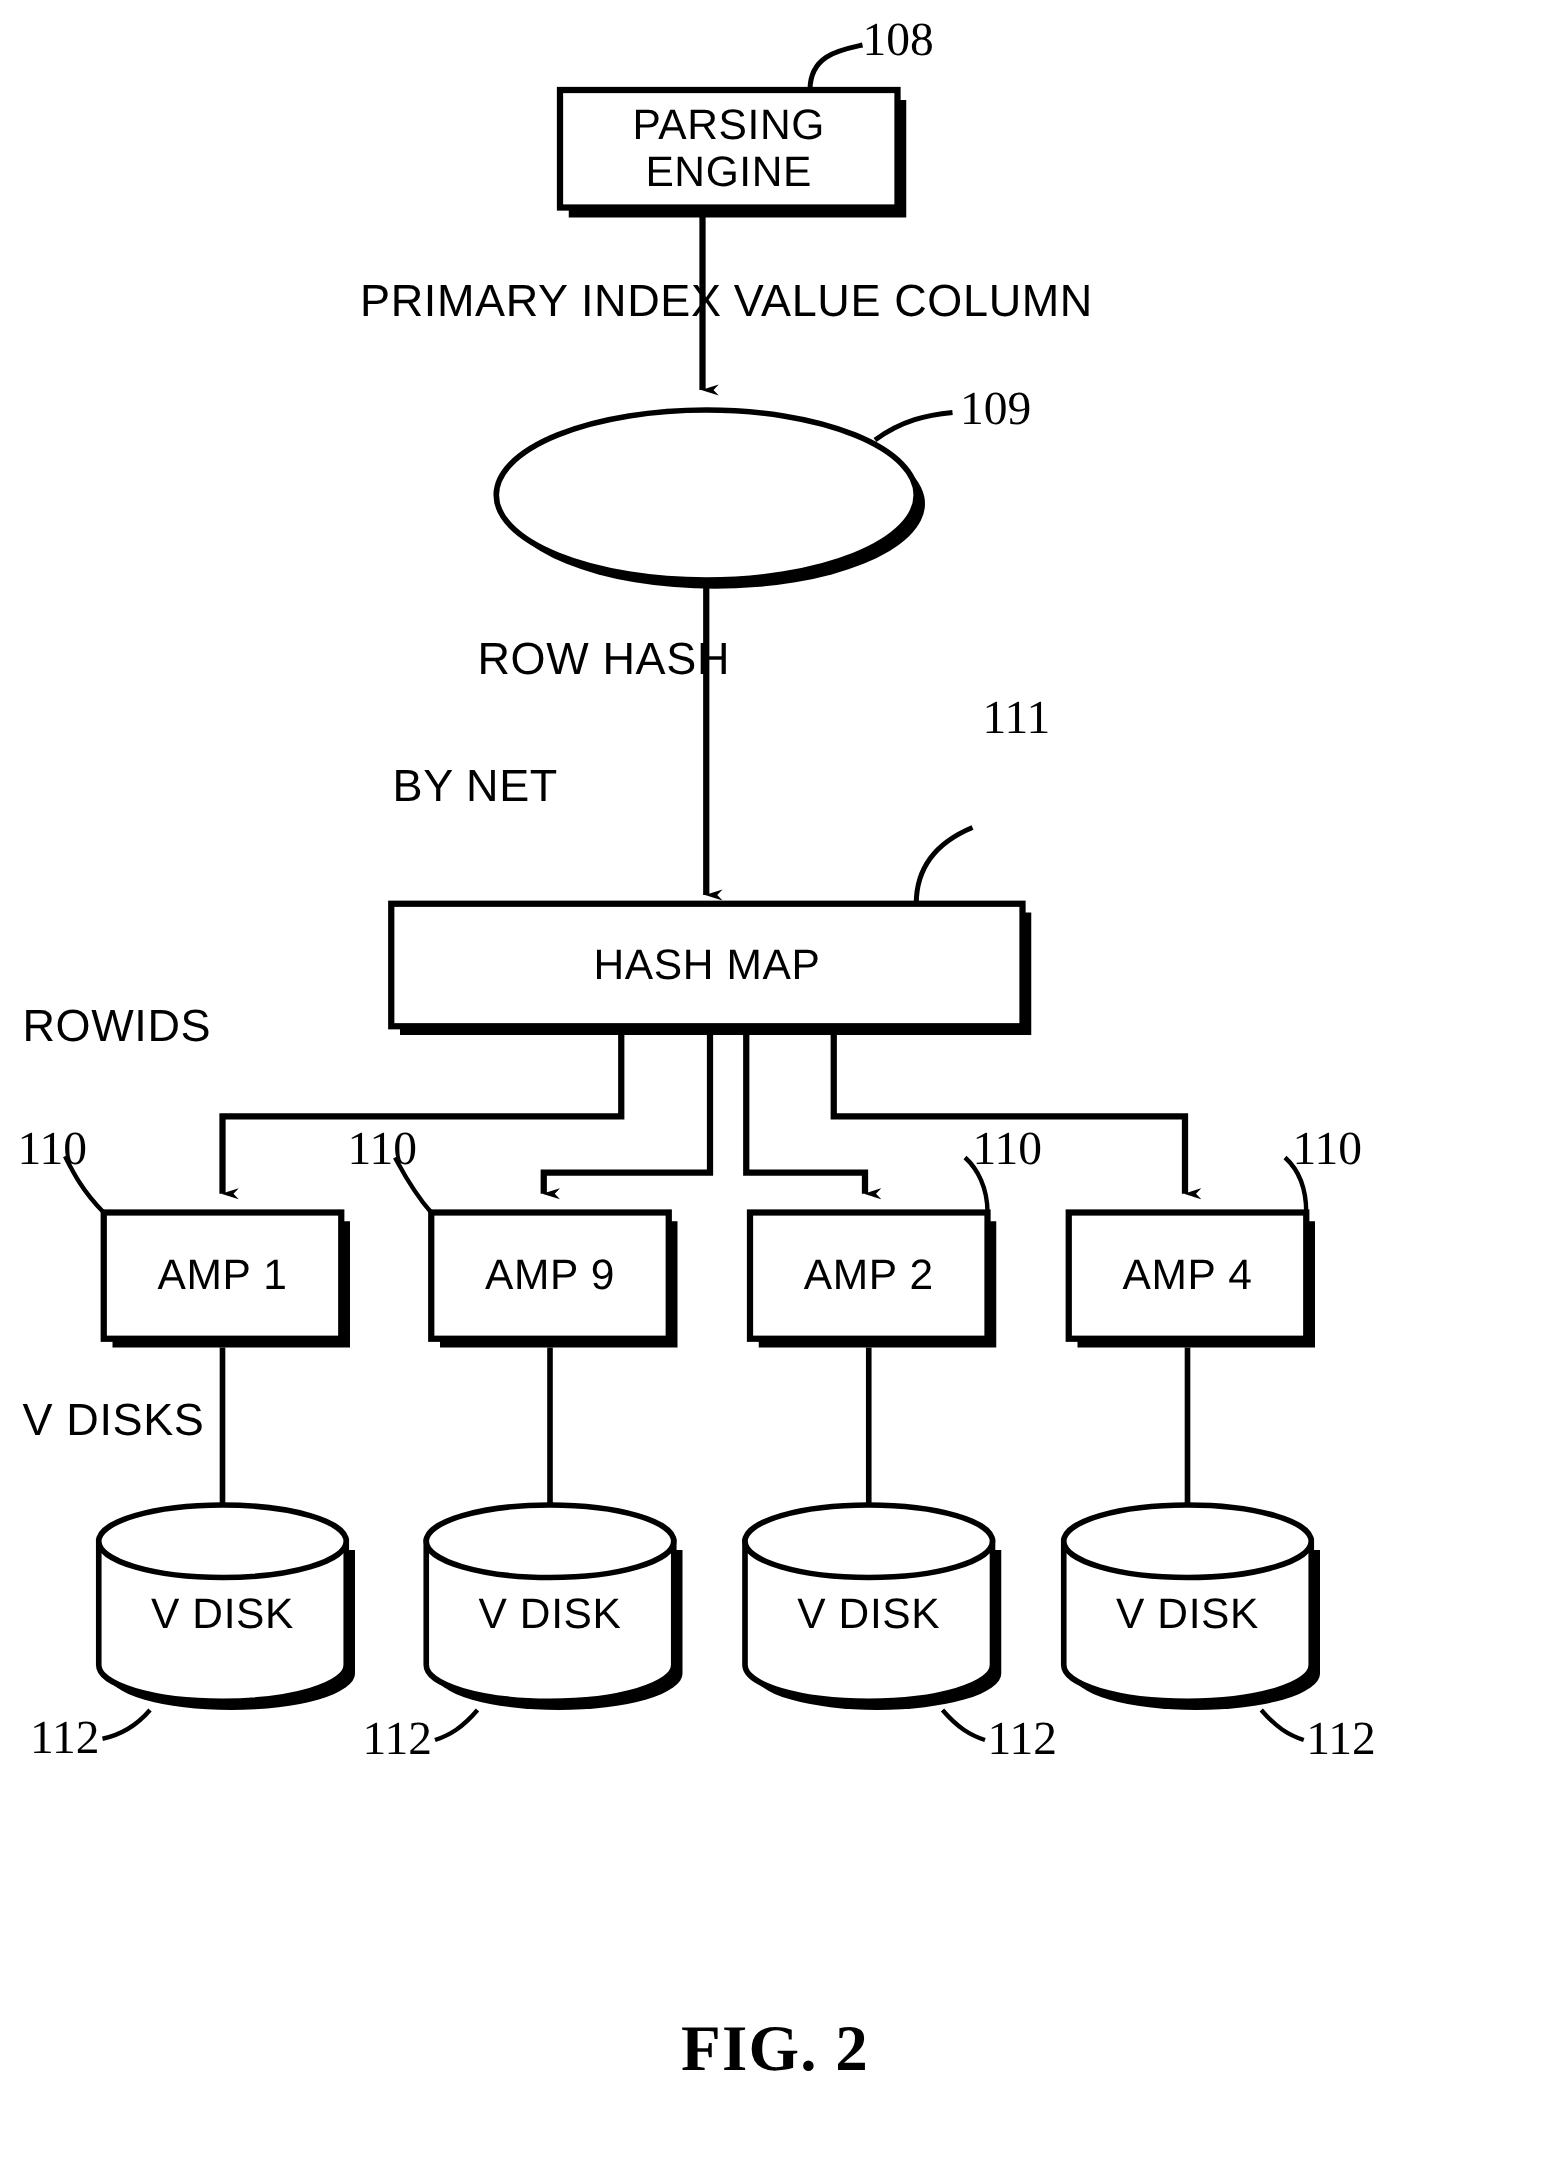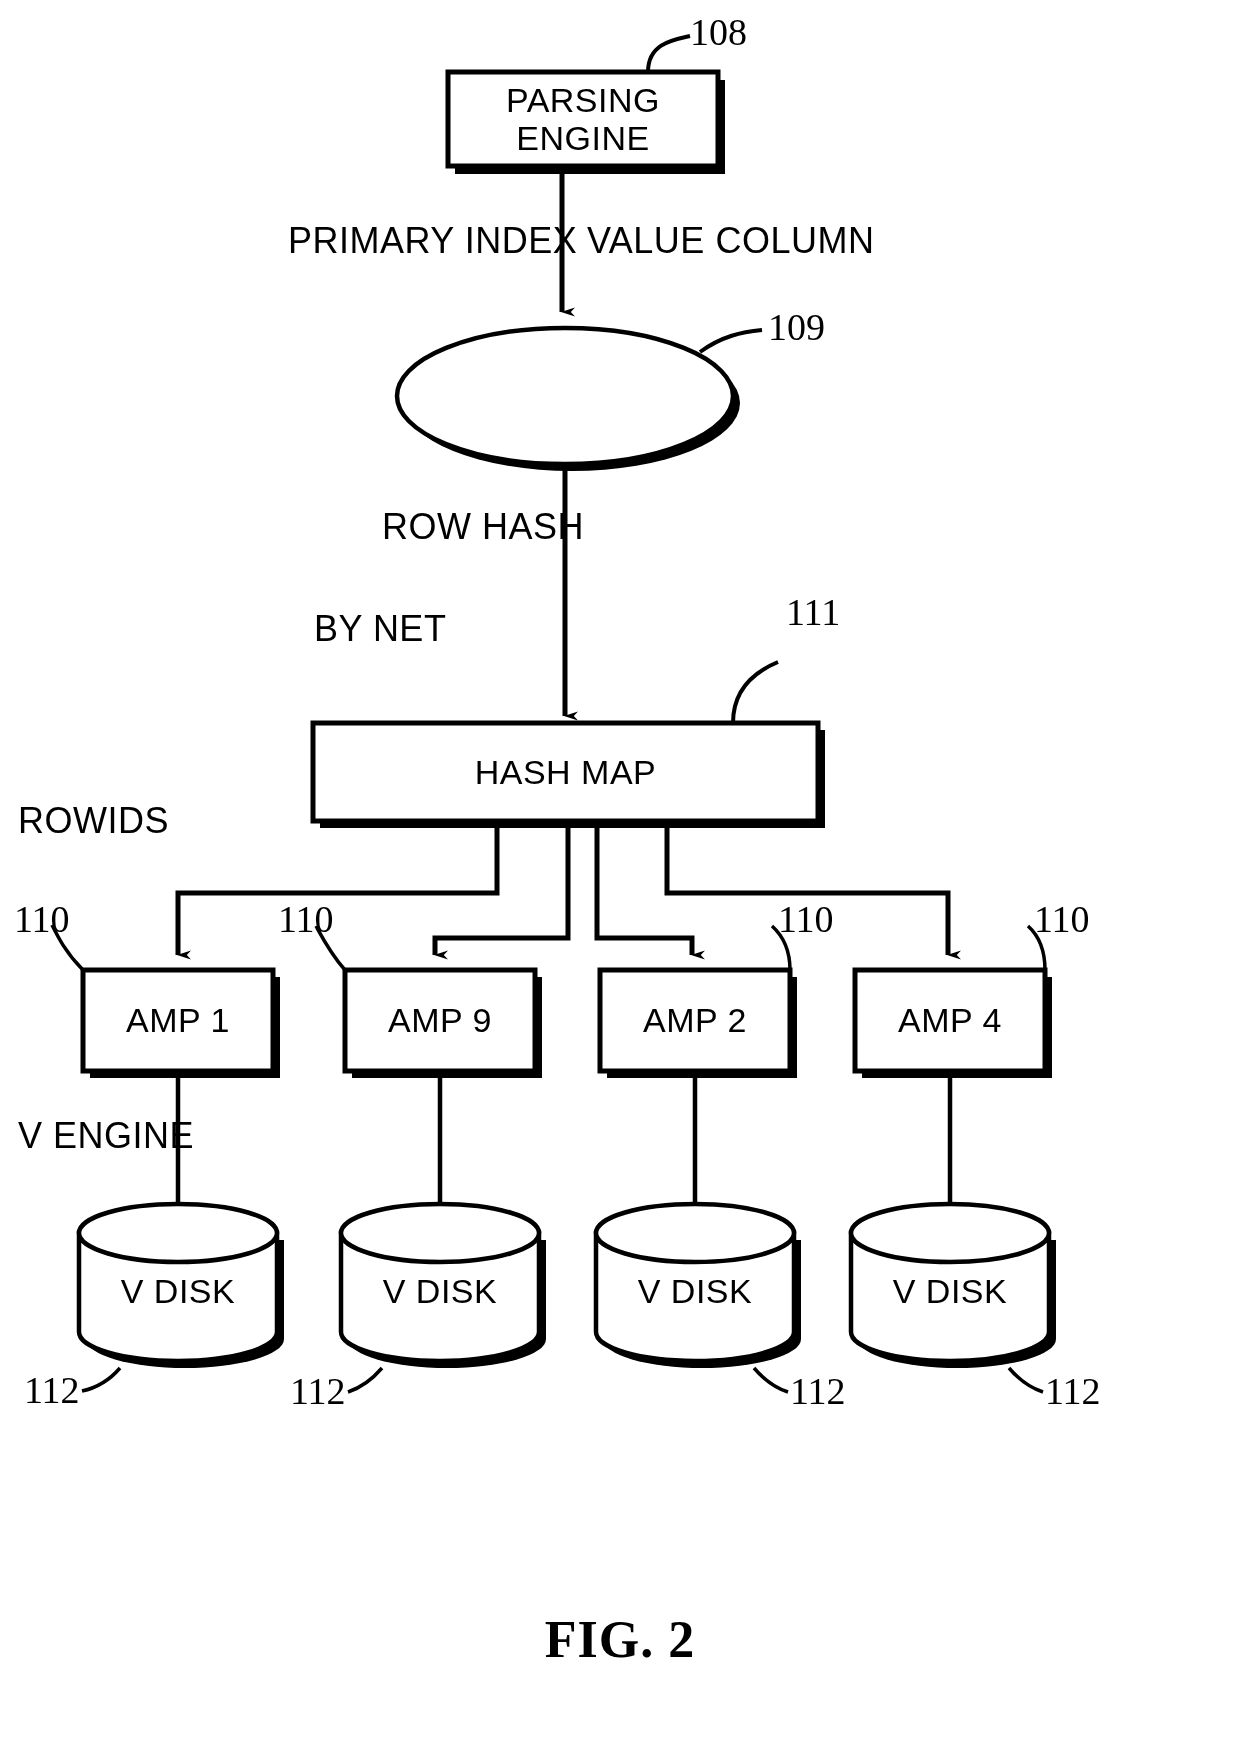--- a/index.html
+++ b/index.html
@@ -181,35 +181,35 @@
 
 
   <div class="ref" style="left:768px; top:305px;">109</div>
 
   <div class="lbl" style="left:382px; top:506px;">ROW HASH</div>
 
   <div class="lbl" style="left:314px; top:608px;">BY NET</div>
 
   <div class="box-text" style="left:313px; top:723px; width:505px; height:98px;">HASH MAP</div>
 
-  <div class="ref" style="left:786px; top:590px;">111</div>
+  <div class="ref" style="left:786px; top:552px;">111</div>
 
   <div class="lbl" style="left:18px; top:800px;">ROWIDS</div>
 
   <div class="box-text" style="left:83px; top:970px; width:190px; height:101px;">AMP 1</div>
   <div class="box-text" style="left:345px; top:970px; width:190px; height:101px;">AMP 9</div>
   <div class="box-text" style="left:600px; top:970px; width:190px; height:101px;">AMP 2</div>
   <div class="box-text" style="left:855px; top:970px; width:190px; height:101px;">AMP 4</div>
 
   <div class="ref" style="left:14px; top:897px;">110</div>
   <div class="ref" style="left:278px; top:897px;">110</div>
   <div class="ref" style="left:778px; top:897px;">110</div>
   <div class="ref" style="left:1034px; top:897px;">110</div>
 
-  <div class="lbl" style="left:18px; top:1115px;">V ENGINE</div>
+  <div class="lbl" style="left:18px; top:1115px;">V DISKS</div>
 
   <div class="box-text" style="left:79px; top:1258px; width:198px; height:66px;">V DISK</div>
   <div class="box-text" style="left:341px; top:1258px; width:198px; height:66px;">V DISK</div>
   <div class="box-text" style="left:596px; top:1258px; width:198px; height:66px;">V DISK</div>
   <div class="box-text" style="left:851px; top:1258px; width:198px; height:66px;">V DISK</div>
 
   <div class="ref" style="left:24px; top:1368px;">112</div>
   <div class="ref" style="left:290px; top:1369px;">112</div>
   <div class="ref" style="left:790px; top:1369px;">112</div>
   <div class="ref" style="left:1045px; top:1369px;">112</div>

